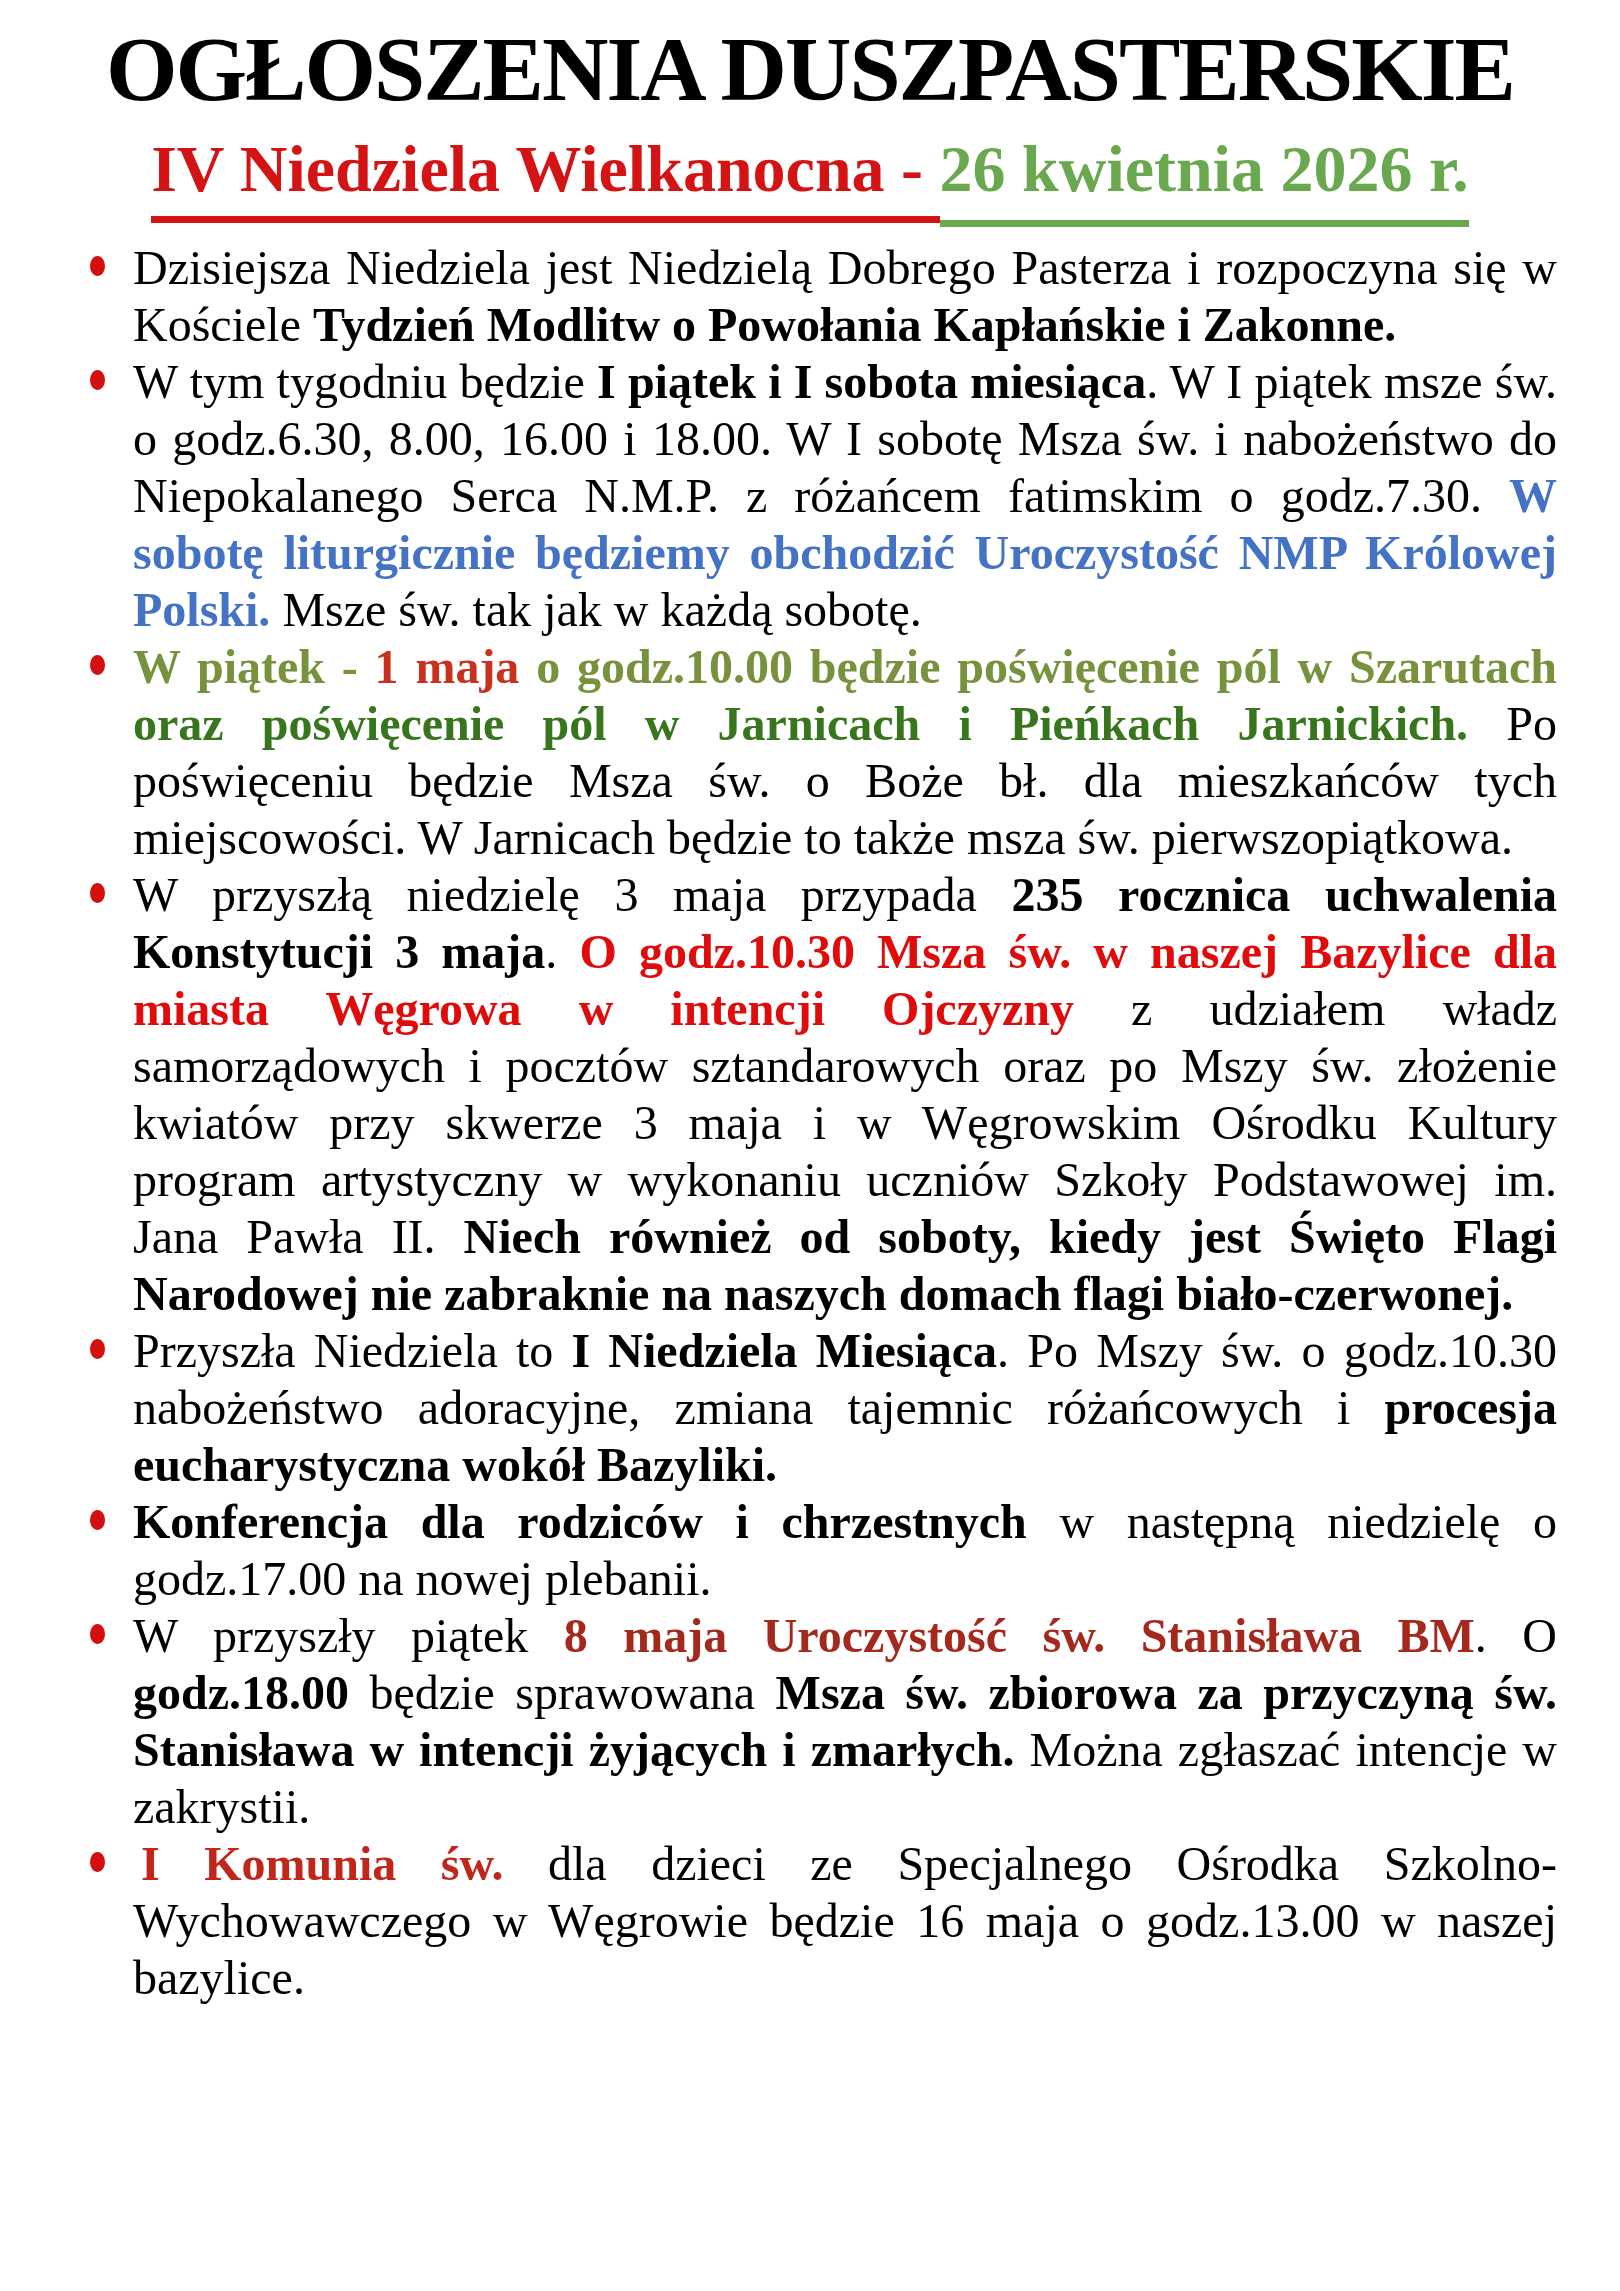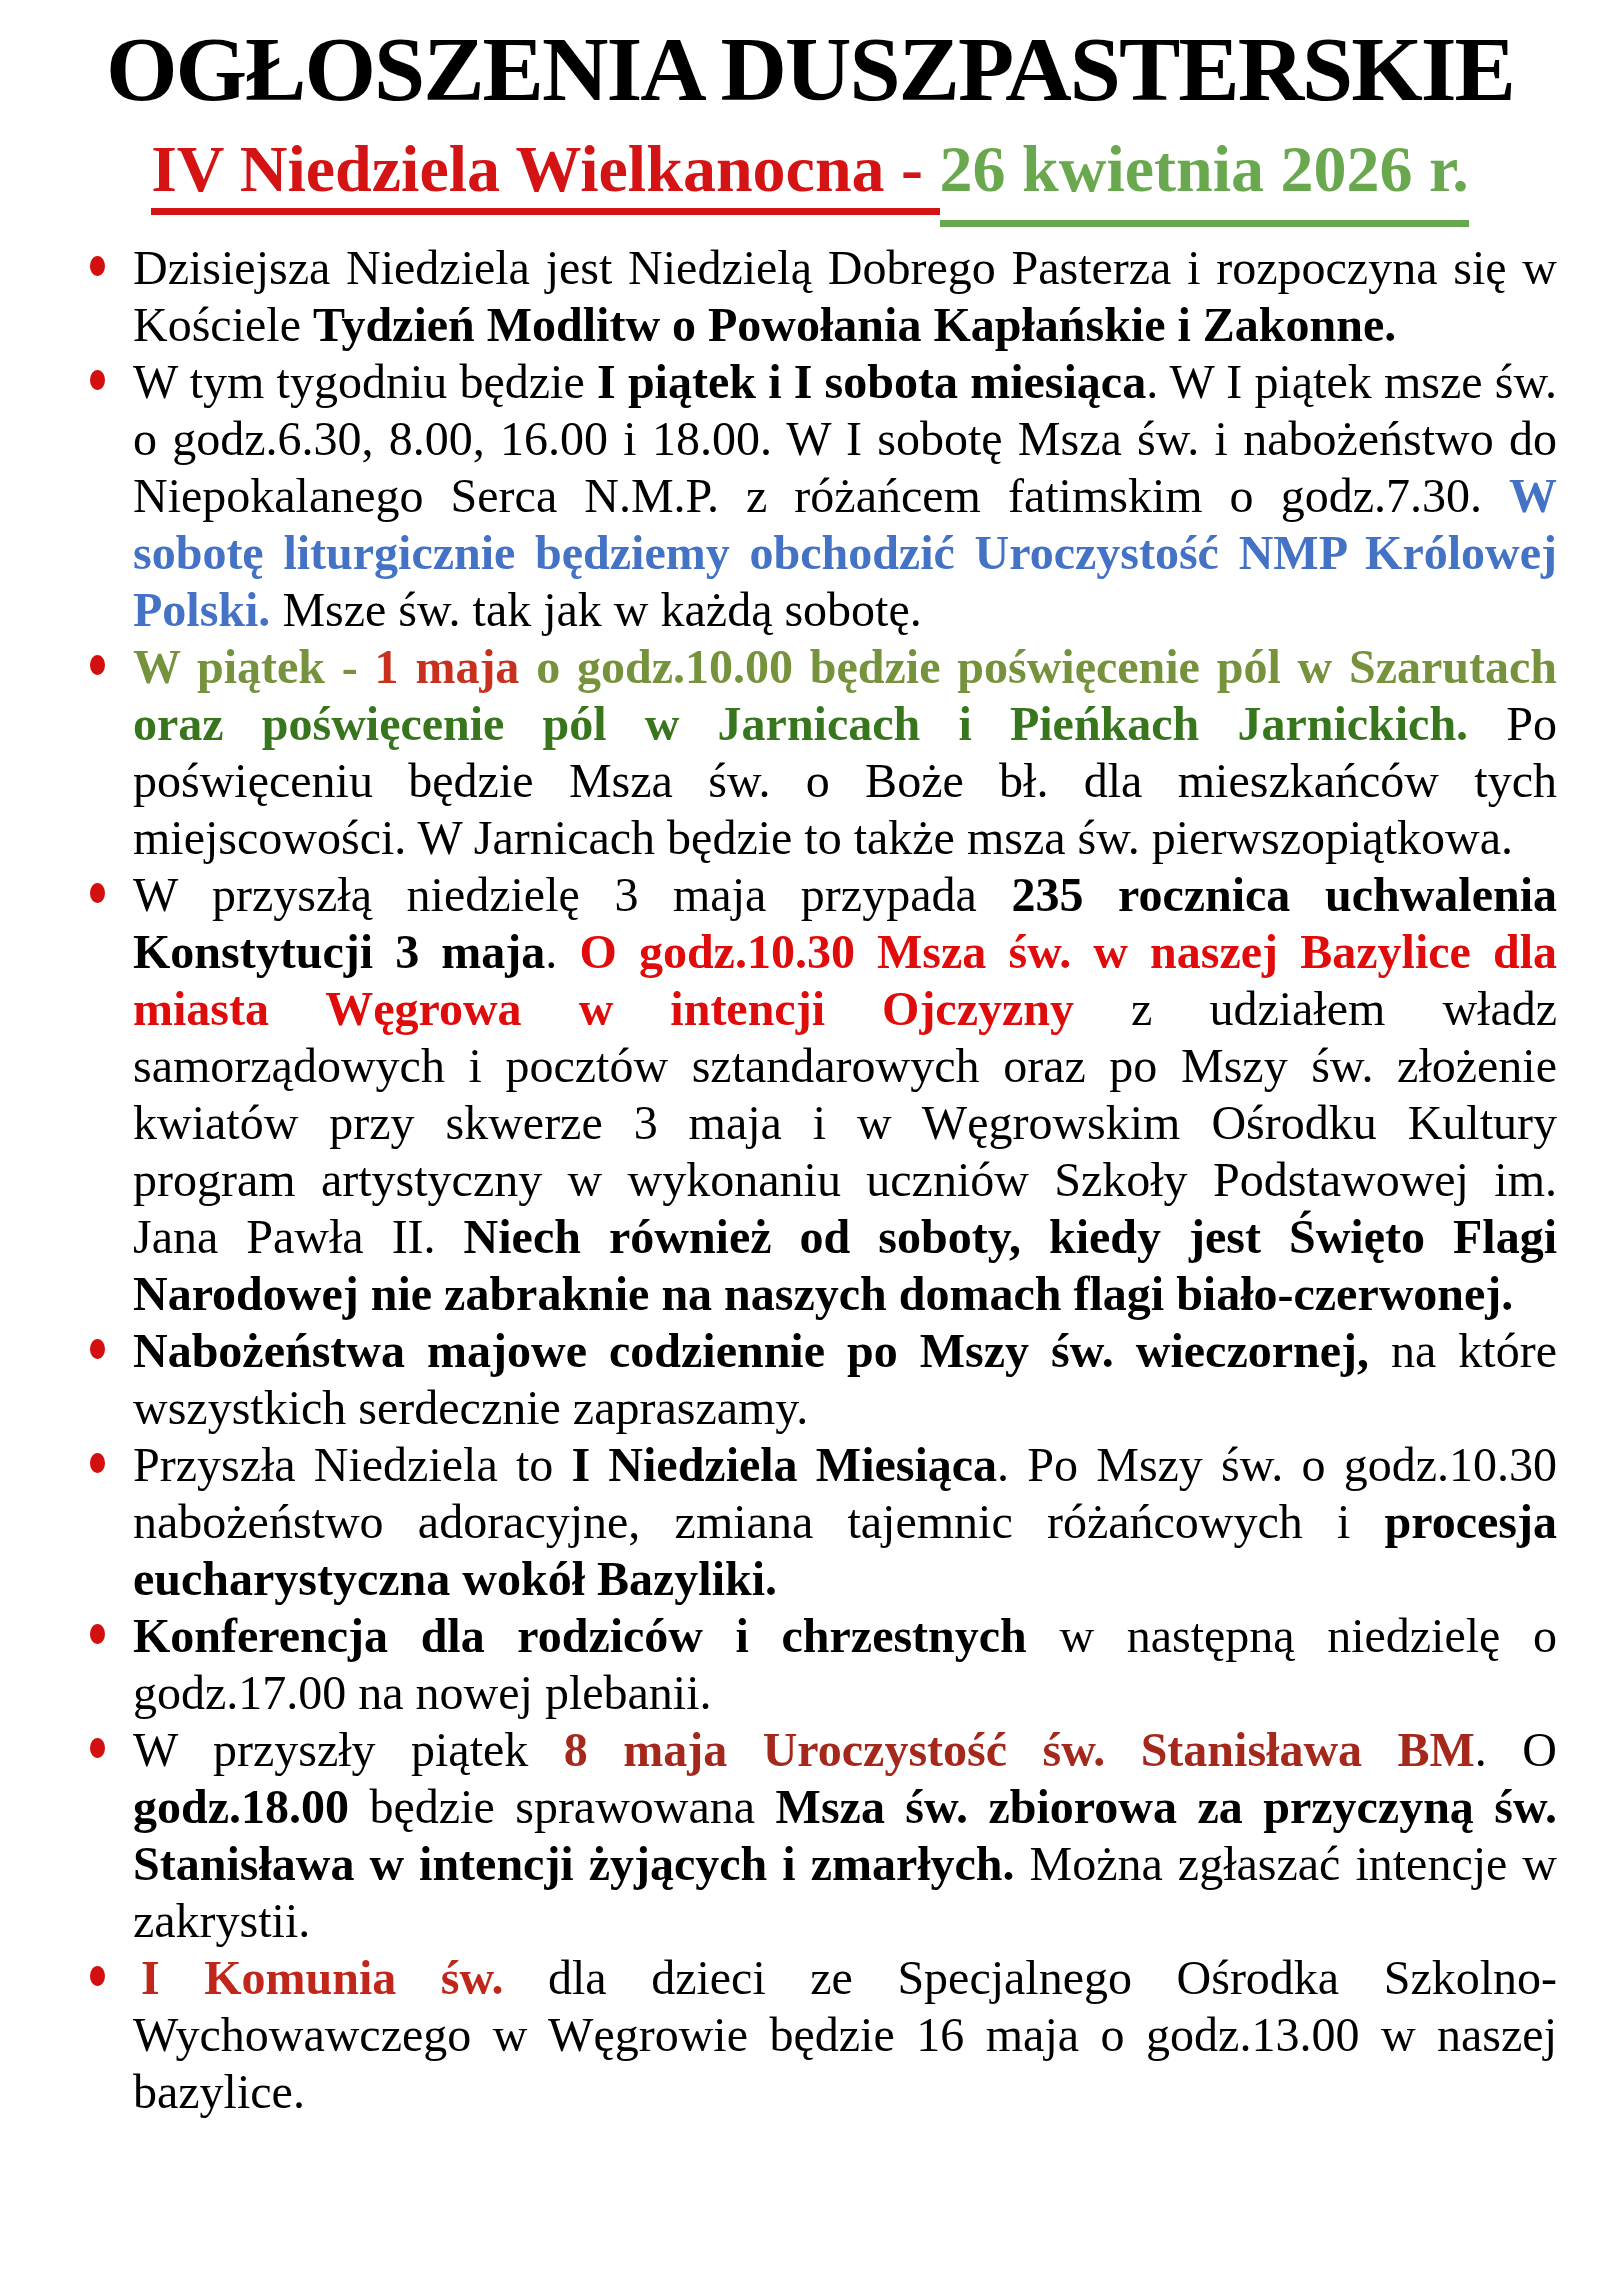--- a/index.html
+++ b/index.html
@@ -32,21 +32,21 @@
   .doc-subtitle {
     text-align: center;
     font-weight: 700;
     font-size: 66px;
     line-height: 90px;
     white-space: nowrap;
     margin-top: 2px;
   }
   .doc-subtitle .sub-left {
     border-bottom: 7.8px solid currentColor;
-    padding-bottom: 3px;
+    padding-bottom: 11px;
   }
   .doc-subtitle .sub-right {
     border-bottom: 7.8px solid currentColor;
     padding-bottom: 15px;
   }
   ul.ann-list {
     list-style: none;
     margin: 25.5px 0 0 0;
     padding: 0 63px 0 133px;
     font-size: 48px;
@@ -77,20 +77,19 @@
 
   <div class="doc-subtitle">
     <span class="sub-left" style="color: rgb(212, 20, 20);">IV Niedziela Wielkanocna  - </span><span class="sub-right" style="color: rgb(106, 168, 79);">26 kwietnia 2026 r.</span>
   </div>
 
   <ul class="ann-list">
       <li><span style="color: rgb(0, 0, 0); font-weight: 400;">Dzisiejsza Niedziela jest  Niedzielą Dobrego Pasterza i rozpoczyna się w Kościele </span><span style="color: rgb(0, 0, 0); font-weight: 700;">Tydzień Modlitw o Powołania Kapłańskie i Zakonne.</span></li>
       <li><span style="color: rgb(0, 0, 0); font-weight: 400;">W tym tygodniu będzie </span><span style="color: rgb(0, 0, 0); font-weight: 700;">I piątek i I sobota miesiąca</span><span style="color: rgb(0, 0, 0); font-weight: 400;">. W I piątek  msze św. o godz.6.30, 8.00, 16.00 i 18.00. W I sobotę Msza św. i nabożeństwo do Niepokalanego Serca N.M.P. z różańcem fatimskim o godz.7.30. </span><span style="color: rgb(68, 114, 196); font-weight: 700;">W sobotę liturgicznie będziemy obchodzić Uroczystość NMP Królowej Polski.</span><span style="color: rgb(0, 0, 0); font-weight: 400;"> Msze św. tak jak w każdą sobotę.</span></li>
       <li><span style="color: rgb(118, 146, 60); font-weight: 700;">W piątek - </span><span style="color: rgb(201, 49, 31); font-weight: 700;">1 maja </span><span style="color: rgb(118, 146, 60); font-weight: 700;">o godz.10.00 będzie poświęcenie pól w Szarutach </span><span style="color: rgb(56, 118, 29); font-weight: 700;">oraz poświęcenie pól w Jarnicach i Pieńkach Jarnickich.</span><span style="color: rgb(0, 0, 0); font-weight: 400;"> Po poświęceniu będzie Msza św. o Boże bł. dla mieszkańców tych miejscowości. W Jarnicach będzie to także msza św. pierwszopiątkowa.</span></li>
       <li><span style="color: rgb(0, 0, 0); font-weight: 400;">W przyszłą niedzielę 3 maja przypada </span><span style="color: rgb(0, 0, 0); font-weight: 700;">235 rocznica uchwalenia Konstytucji 3 maja</span><span style="color: rgb(0, 0, 0); font-weight: 400;">. </span><span style="color: rgb(224, 11, 11); font-weight: 700;">O godz.10.30 Msza św. w naszej Bazylice dla miasta Węgrowa w intencji Ojczyzny</span><span style="color: rgb(0, 0, 0); font-weight: 400;"> z udziałem władz samorządowych i pocztów sztandarowych oraz po Mszy św. złożenie kwiatów przy skwerze 3 maja i w Węgrowskim Ośrodku Kultury program artystyczny w wykonaniu uczniów Szkoły Podstawowej im. Jana Pawła II. </span><span style="color: rgb(0, 0, 0); font-weight: 700;">Niech również od soboty, kiedy jest Święto Flagi Narodowej nie zabraknie na naszych domach flagi biało-czerwonej.</span></li>
-      <li><span style="color: rgb(0, 0, 0); font-weight: 700;">Nabożeństwa majowe codziennie po Mszy św. wieczornej,</span><span style="color: rgb(0, 0, 0); font-weight: 400;"> na które wszystkich serdecznie zapraszamy.</span></li>
       <li><span style="color: rgb(0, 0, 0); font-weight: 400;">Przyszła Niedziela to </span><span style="color: rgb(0, 0, 0); font-weight: 700;">I Niedziela Miesiąca</span><span style="color: rgb(0, 0, 0); font-weight: 400;">. Po Mszy św. o godz.10.30 nabożeństwo adoracyjne, zmiana tajemnic różańcowych i </span><span style="color: rgb(0, 0, 0); font-weight: 700;">procesja eucharystyczna wokół Bazyliki.</span></li>
       <li><span style="color: rgb(0, 0, 0); font-weight: 700; margin-top: 16px;">Konferencja dla rodziców i chrzestnych</span><span style="color: rgb(0, 0, 0); font-weight: 400;"> w następną niedzielę o godz.17.00 na nowej plebanii.</span></li>
       <li><span style="color: rgb(0, 0, 0); font-weight: 400;">W przyszły piątek </span><span style="color: rgb(165, 40, 28); font-weight: 700;">8 maja Uroczystość św. Stanisława BM</span><span style="color: rgb(0, 0, 0); font-weight: 400;">. O </span><span style="color: rgb(0, 0, 0); font-weight: 700;">godz.18.00</span><span style="color: rgb(0, 0, 0); font-weight: 400;"> będzie sprawowana </span><span style="color: rgb(0, 0, 0); font-weight: 700;">Msza św. zbiorowa za przyczyną św. Stanisława w intencji żyjących i zmarłych.</span><span style="color: rgb(0, 0, 0); font-weight: 400;"> Można zgłaszać intencje w zakrystii.</span></li>
       <li><span style="color: rgb(192, 39, 26); font-weight: 700; margin-left: 8px;">I Komunia św.</span><span style="color: rgb(0, 0, 0); font-weight: 400;"> dla dzieci ze Specjalnego Ośrodka Szkolno-Wychowawczego w Węgrowie będzie 16 maja o godz.13.00 w naszej bazylice.</span></li>
     </ul>
 </div>
 
 
 </body></html>

